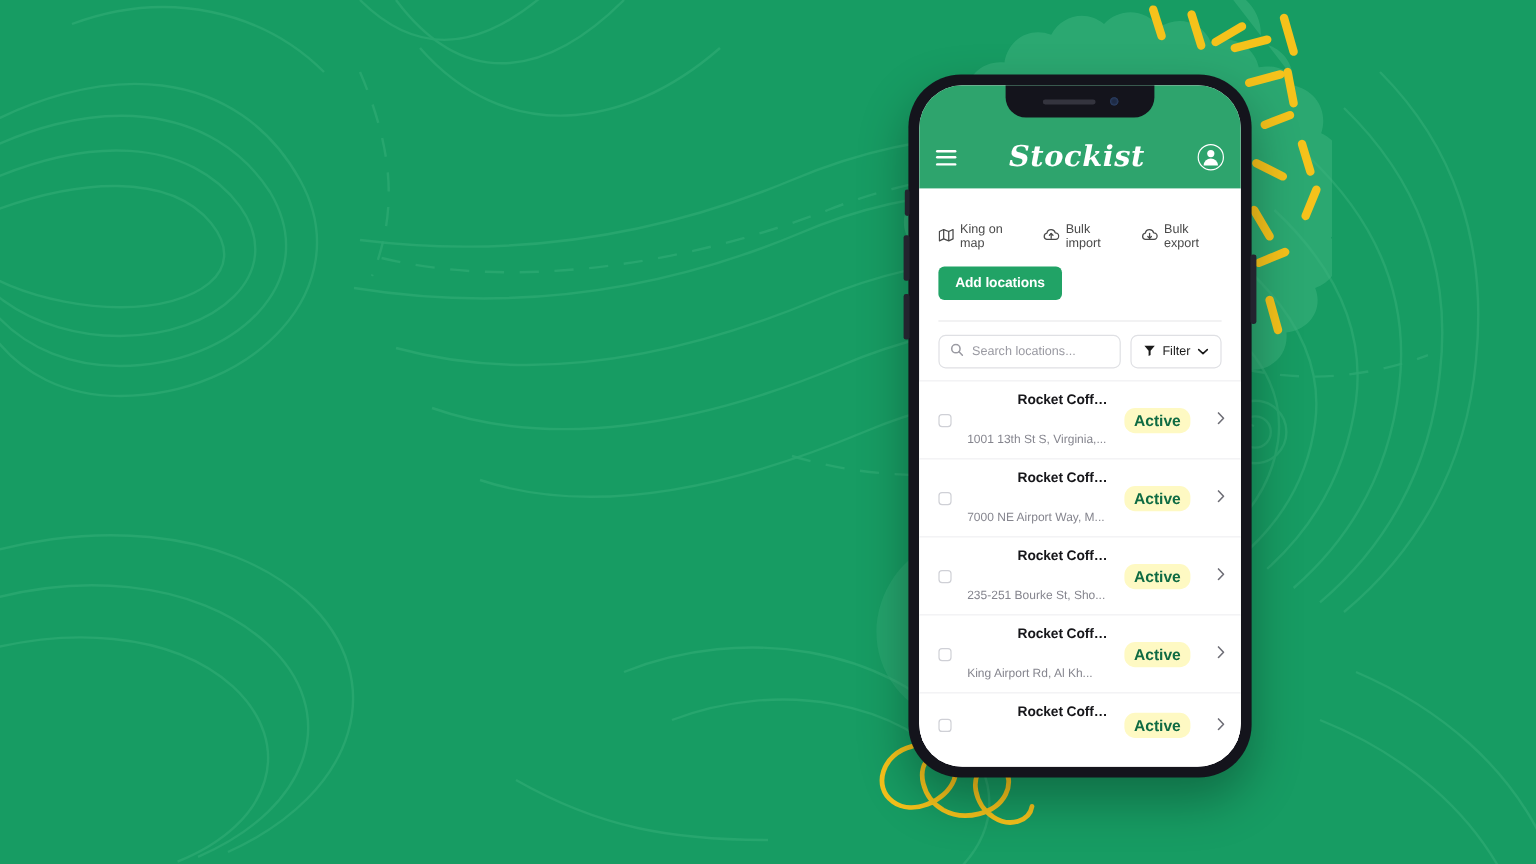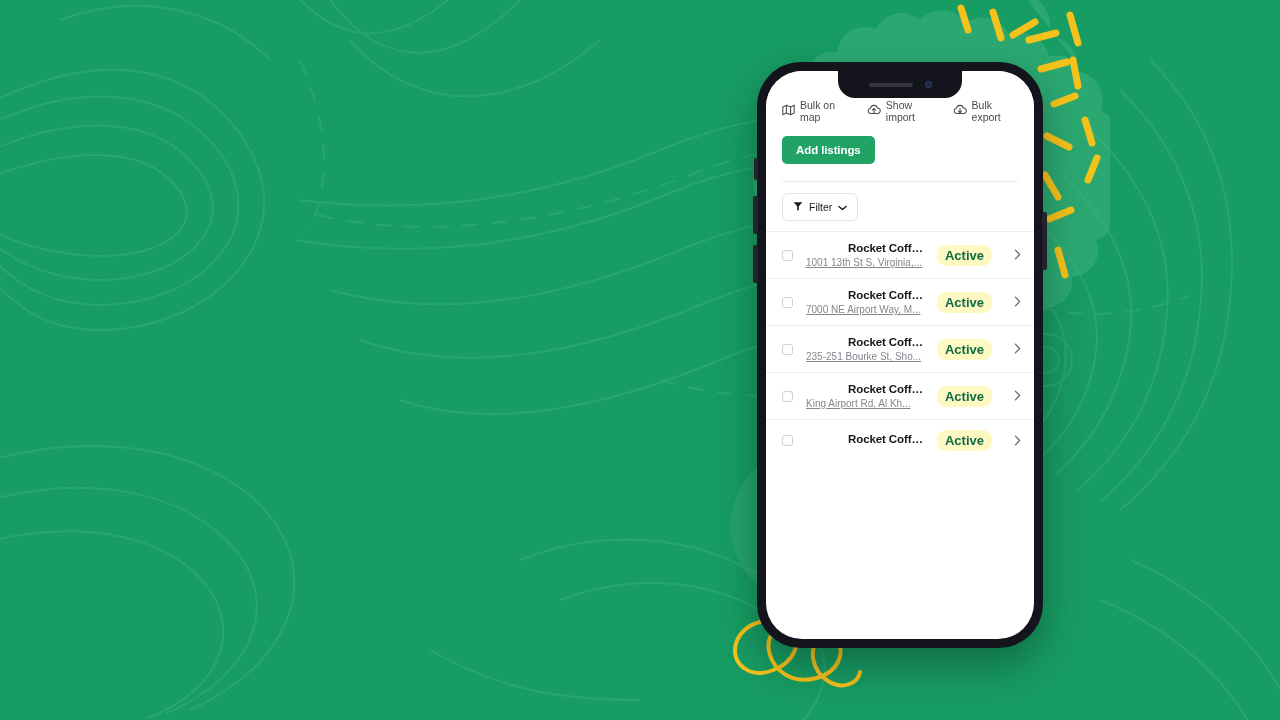--- a/index.html
+++ b/index.html
@@ -197,22 +197,22 @@
     background:#fff;
   }
   .row-main { flex:1; min-width:0; }
   .row-name {
     font-size:11.5px; font-weight:700; color:#16161a;
     white-space:nowrap; overflow:hidden; text-overflow:ellipsis;
     letter-spacing:-0.1px;
     margin-left:42px;
   }
   .row-addr {
-    font-size:10px; color:#85858e; margin-top:3px;
-    white-space:nowrap; overflow:hidden; text-overflow:ellipsis;text-decoration:underline;
+    font-size:10px; color:#85858e; margin-top:21px;
+    white-space:nowrap; overflow:hidden; text-overflow:ellipsis;
   }
   .badge {
     font-size:13px; font-weight:700;
     color:#0f6b43;
     background:#fef9c3;
     border-radius:9px;
     padding:3px 8px;
     flex:none;
   }
   .chev { flex:none; margin-left:9px; }
@@ -322,68 +322,91 @@
   <div class="btn-side btn-power"></div>
 
   <div class="phone">
     <div class="phone-inner">
 
       <div class="notch">
         <span class="speaker"></span>
         <span class="cam"></span>
       </div>
 
+      <div class="app-header">
+        <div class="hdr-row">
+          <div class="ham">
+            <i></i>
+              <i></i>
+              <i></i>
+          </div>
+          <div class="brand">Stockist</div>
+          <div class="avatar-btn">
+            <span class="head"></span>
+              <span class="body"></span>
+          </div>
+        </div>
+      </div>
 
       <div class="app-body">
 
         <div class="section-top">
 
           <div class="actions">
 
             <div class="action">
               <span>
                 <svg width="13" height="12" viewBox="0 0 16 14" fill="none" stroke="#4a4a4a" stroke-width="1.3" stroke-linejoin="round">
                   <path d="M1 3.2 L5.4 1.2 L10.6 3.2 L15 1.2 V10.8 L10.6 12.8 L5.4 10.8 L1 12.8 Z"></path>
                   <path d="M5.4 1.2 V10.8"></path>
                     <path d="M10.6 3.2 V12.8"></path>
                 </svg>
               </span>
-              <span>Bulk on map</span>
+              <span>King on map</span>
             </div>
 
             <div class="action">
               <span>
                 <svg width="14" height="12" viewBox="0 0 17 14" fill="none" stroke="#4a4a4a" stroke-width="1.3" stroke-linecap="round" stroke-linejoin="round">
                   <path d="M4 11.2 A3.2 3.2 0 0 1 4.2 4.9 A4.3 4.3 0 0 1 12.6 4.6 A3.3 3.3 0 0 1 13 11.2 Z"></path>
                   <path d="M8.5 10.2 V5.3"></path>
                     <path d="M6.7 7 L8.5 5.2 L10.3 7"></path>
                 </svg>
               </span>
-              <span>Show import</span>
+              <span>Bulk import</span>
             </div>
 
             <div class="action">
               <span>
                 <svg width="14" height="12" viewBox="0 0 17 14" fill="none" stroke="#4a4a4a" stroke-width="1.3" stroke-linecap="round" stroke-linejoin="round">
                   <path d="M4 11.2 A3.2 3.2 0 0 1 4.2 4.9 A4.3 4.3 0 0 1 12.6 4.6 A3.3 3.3 0 0 1 13 11.2 Z"></path>
                   <path d="M8.5 5.2 V10.1"></path>
                     <path d="M6.7 8.3 L8.5 10.2 L10.3 8.3"></path>
                 </svg>
               </span>
               <span>Bulk export</span>
             </div>
 
           </div>
 
-          <button class="add-btn">Add listings</button>
+          <button class="add-btn">Add locations</button>
 
           <div class="divider"></div>
         </div>
 
         <div class="searchbar">
+          <div class="search-field">
+            <span>
+              <svg width="11" height="11" viewBox="0 0 13 13" fill="none" stroke="#9a9aa2" stroke-width="1.5" stroke-linecap="round">
+                <circle cx="5.4" cy="5.4" r="4.1"></circle>
+                  <path d="M8.5 8.5 L11.8 11.8"></path>
+              </svg>
+            </span>
+            <span class="ph">Search locations...</span>
+          </div>
 
           <div class="filter-btn">
             <span>
               <svg width="10" height="10" viewBox="0 0 12 12" fill="#1a1a1a">
                 <path d="M0.8 1.4 H11.2 L7 6.3 V10.6 L5 11.6 V6.3 Z"></path>
               </svg>
             </span>
             <span>Filter</span>
             <span>
               <svg width="9" height="6" viewBox="0 0 10 6" fill="none" stroke="#1a1a1a" stroke-width="1.5" stroke-linecap="round" stroke-linejoin="round">

